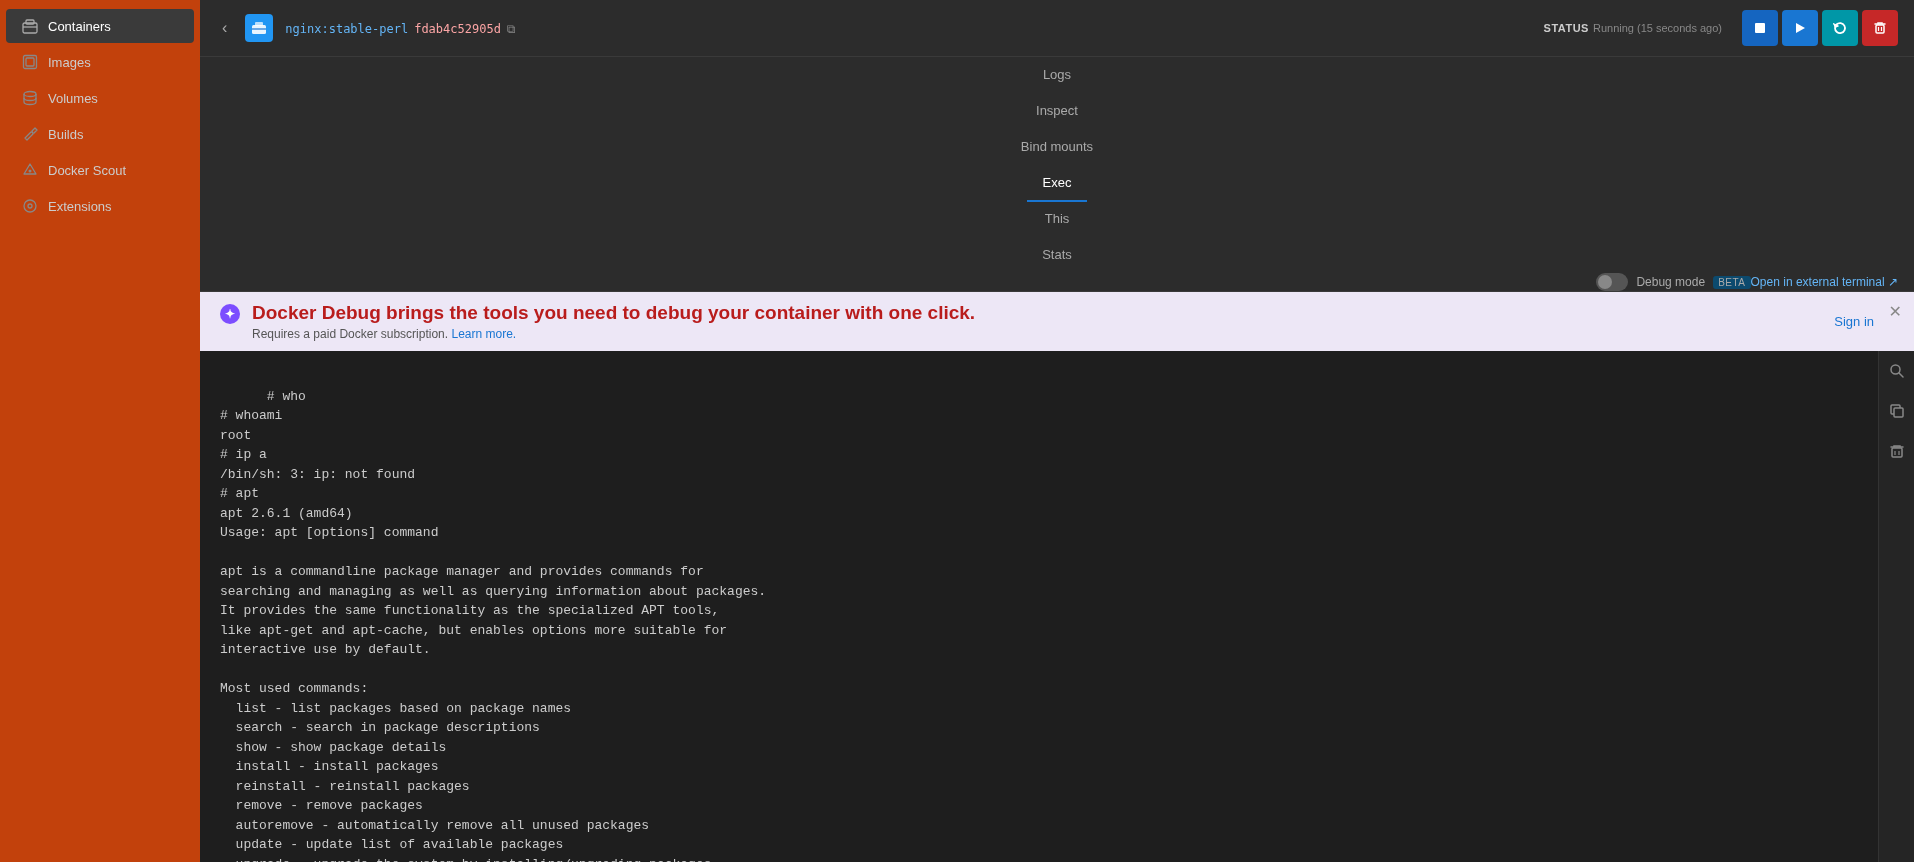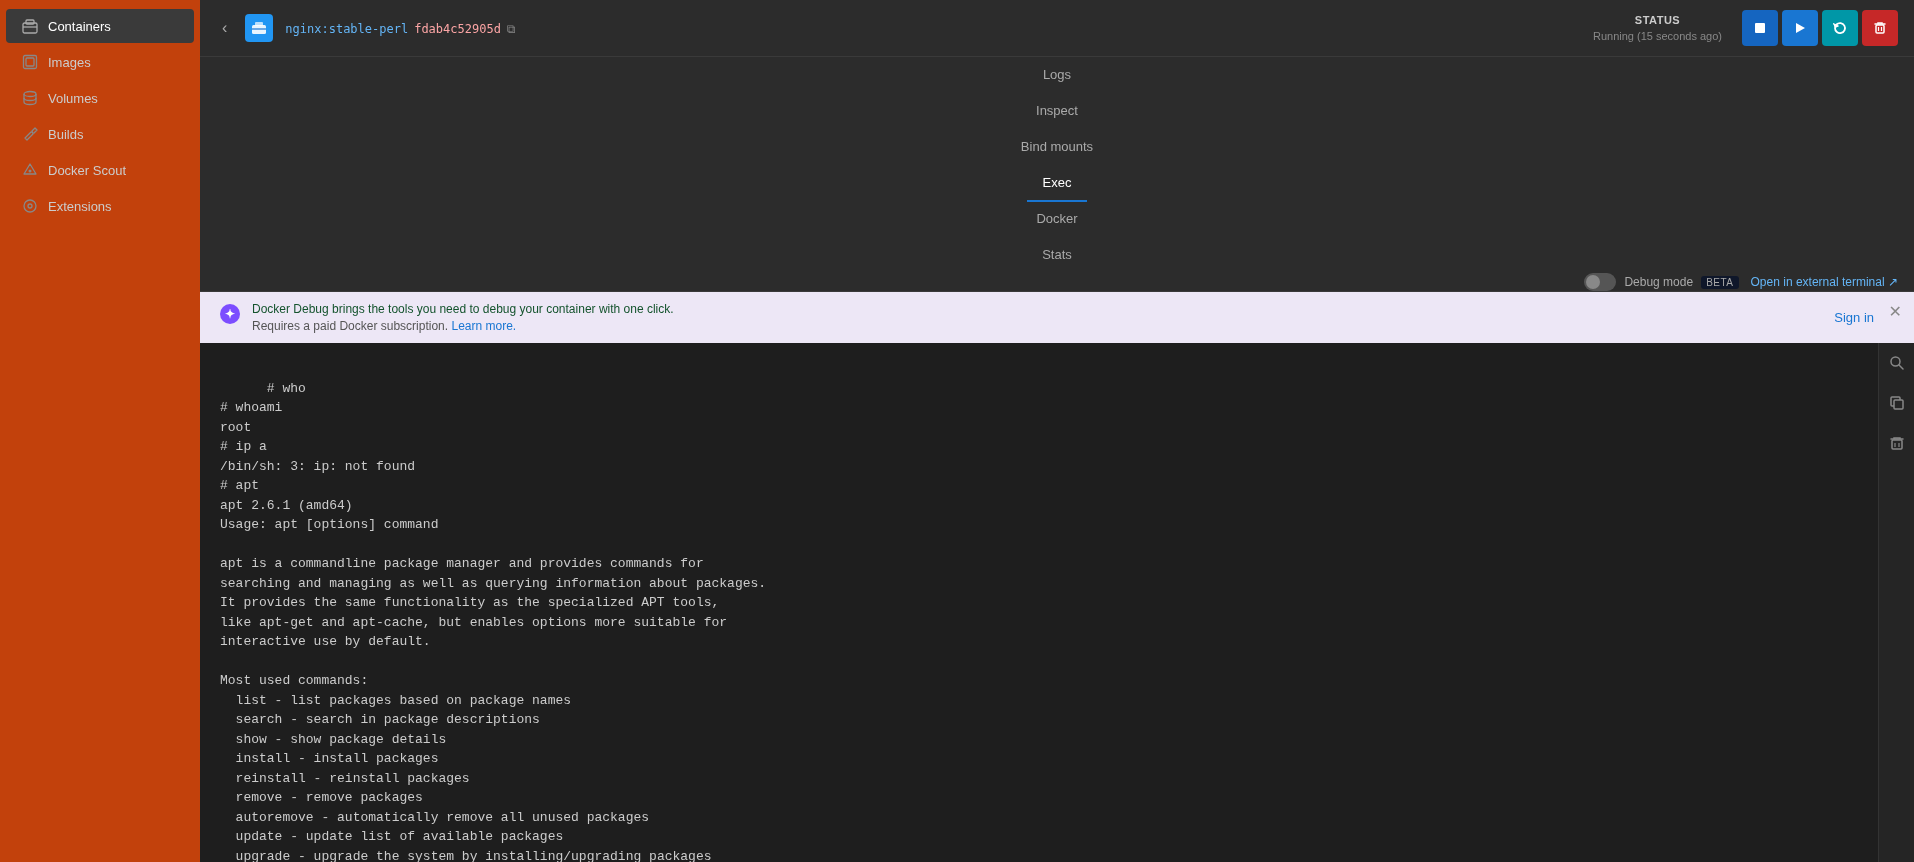--- a/index.html
+++ b/index.html
@@ -73,22 +73,21 @@
       font-size: 14px;
     }
     .container-info { flex: 1; }
     .container-name { font-size: 15px; font-weight: 600; color: #fff; }
     .container-id-row { display: flex; align-items: flex-start; gap: 6px; margin-top: 2px; }
     .container-id { font-size: 12px; color: #888; font-family: monospace; }
     .copy-icon { cursor: pointer; color: #888; font-size: 11px; }
 
     .status-area {
       display: flex;
-      flex-direction: column;
-      align-items: center;
+      align-items: flex-start;
       gap: 4px;
       margin-right: 8px;
     }
     .status-label { font-size: 11px; font-weight: 600; color: #ccc; letter-spacing: 0.5px; }
     .status-text { font-size: 11px; color: #888; }
 
     .action-buttons { display: flex; gap: 4px; }
     .action-btn {
       width: 36px;
       height: 36px;
@@ -122,21 +121,21 @@
       cursor: pointer;
       border-bottom: 2px solid transparent;
       margin-bottom: -1px;
     }
     .tab.active { color: #fff; border-bottom: 2px solid #1976d2; }
 
     .tab-right {
       margin-left: auto;
       display: flex;
       align-items: center;
-      gap: 12px;
+      gap: 0;
     }
     .debug-mode-row { display: flex; align-items: center; gap: 8px; font-size: 12px; color: #aaa; }
     .toggle {
       width: 32px;
       height: 18px;
       background: #555;
       border-radius: 9px;
       cursor: pointer;
       position: relative;
     }
@@ -145,21 +144,21 @@
       position: absolute;
       width: 14px;
       height: 14px;
       background: #888;
       border-radius: 50%;
       top: 2px;
       left: 2px;
       transition: left 0.2s;
     }
     .beta-badge {
-      background: #0f172a;
+      background: #0c4a6e;
       color: #aaa;
       font-size: 10px;
       padding: 1px 5px;
       border-radius: 3px;
       letter-spacing: 0.5px;
     }
     .open-external-link { font-size: 12px; color: #64b5f6; cursor: pointer; text-decoration: none; }
 
     
     .banner {
@@ -178,21 +177,21 @@
       display: flex;
       align-items: center;
       justify-content: center;
       color: white;
       font-size: 12px;
       font-weight: bold;
       flex-shrink: 0;
       margin-top: 2px;
     }
     .banner-text { flex: 1; }
-    .banner-title { font-size: 12px; color: #14532d; font-weight: 400; }
+    .banner-title { font-size: 19px; color: #b91c1c; font-weight: 700; }
     .banner-sub { font-size: 12px; color: #555; margin-top: 3px; }
     .banner-link { color: #1976d2; cursor: pointer; text-decoration: none; }
     .banner-sign-in { font-size: 13px; color: #1976d2; cursor: pointer; font-weight: 500; margin-right: 20px; align-self: center; }
     .banner-close { position: absolute; right: 12px; top: 10px; cursor: pointer; color: #888; font-size: 16px; background: none; border: none; }
 
     
     .terminal-area {
       flex: 1;
       display: flex;
       overflow: hidden;
@@ -343,21 +342,21 @@
         </svg>
       </button>
     </div>
   </div>
 
   <div class="tabs">
     <div class="tab">Logs</div>
     <div class="tab">Inspect</div>
     <div class="tab">Bind mounts</div>
     <div class="tab active">Exec</div>
-    <div class="tab">Docker</div>
+    <div class="tab">This</div>
     <div class="tab">Stats</div>
     <div class="tab-right">
       <div class="debug-mode-row">
         <div class="toggle"></div>
         <span>Debug mode</span>
         <span class="beta-badge">BETA</span>
       </div>
       <a class="open-external-link">Open in external terminal ↗</a>
     </div>
   </div>

